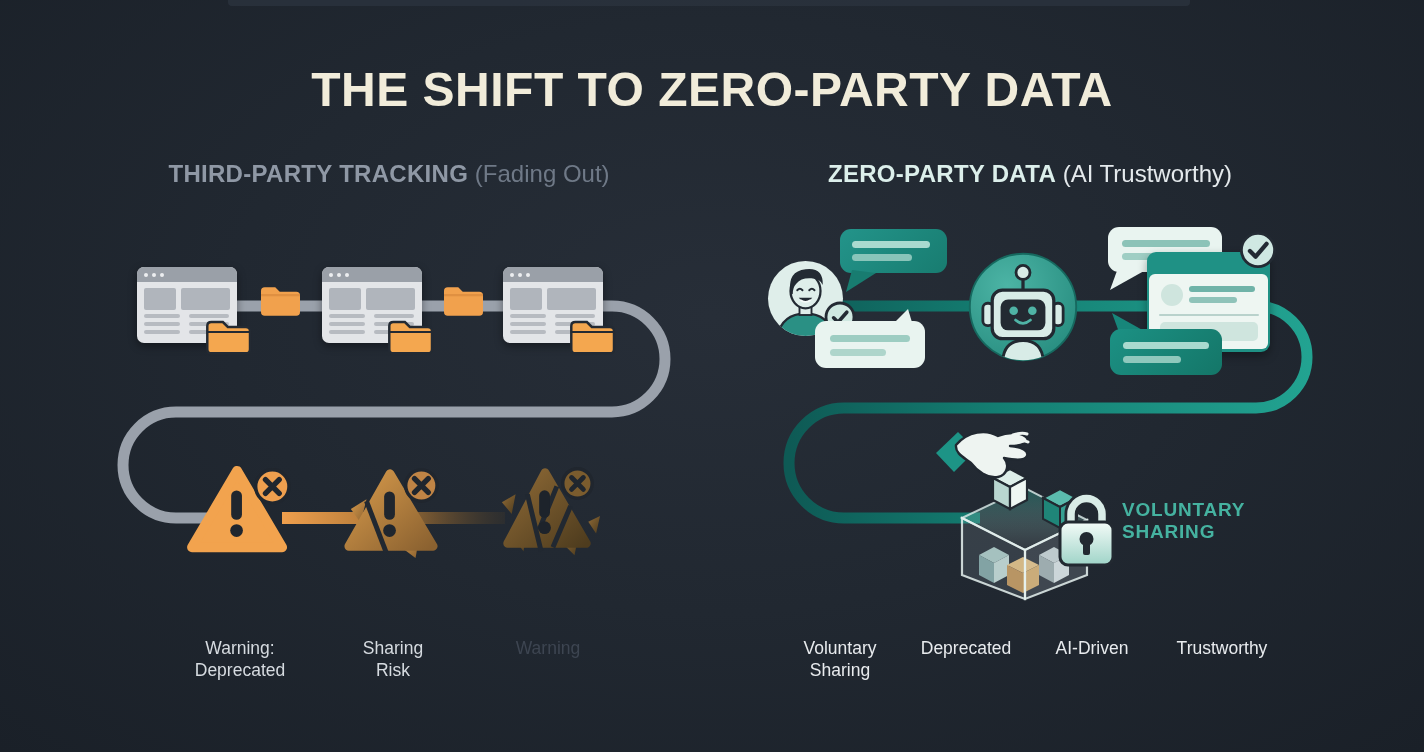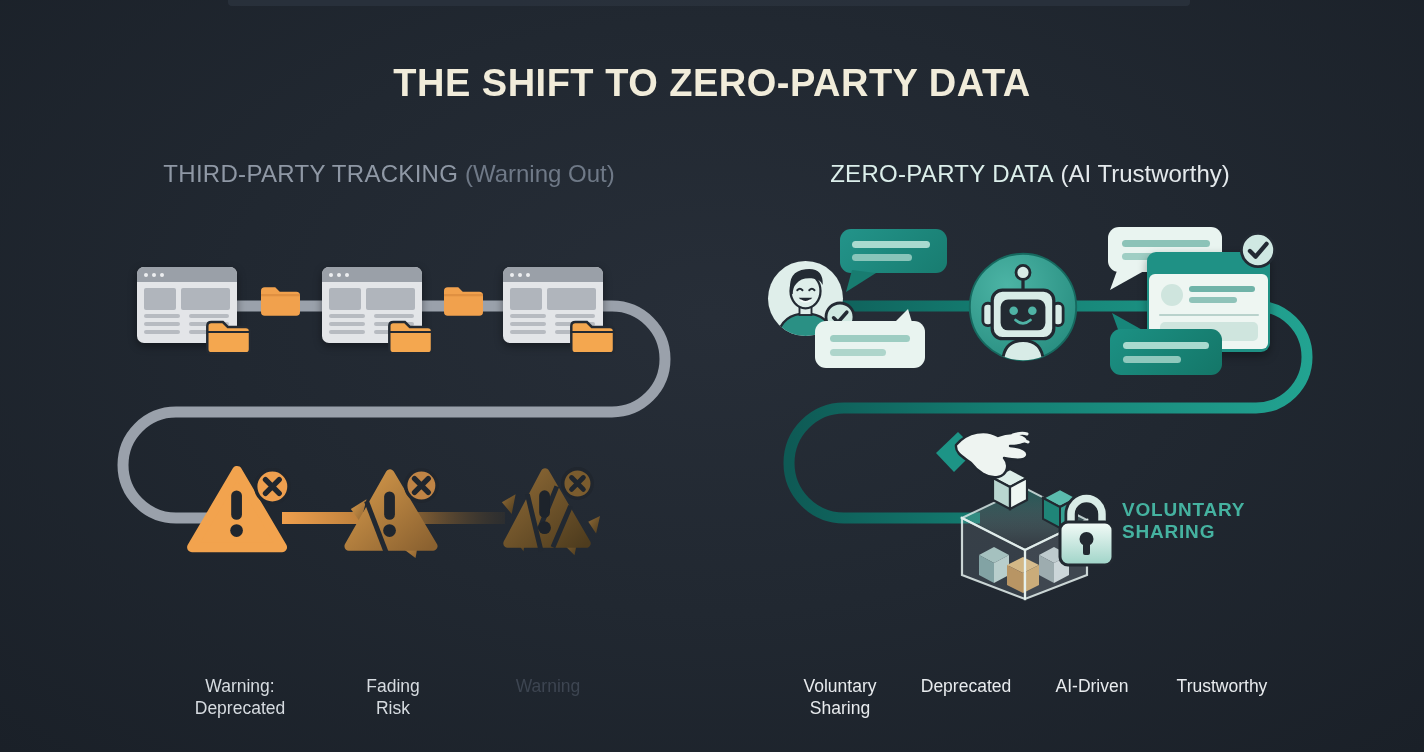--- a/index.html
+++ b/index.html
@@ -7,26 +7,26 @@
     position:relative;width:1424px;height:752px;overflow:hidden;
     background:radial-gradient(ellipse at 50% 42%, #272e38 0%, #212831 48%, #1a2028 100%);
     font-family:"Liberation Sans","DejaVu Sans",sans-serif;
     -webkit-font-smoothing:antialiased;
   }
   .abs{position:absolute;}
   .top-strip{left:228px;top:0;width:962px;height:6px;background:#2a323d;border-radius:0 0 4px 4px;opacity:.85;}
 
   .main-title{
     left:712px;top:62px;transform:translateX(-50%);
-    font-size:38px;font-weight:800;letter-spacing:.5px;white-space:nowrap;
+    font-size:48px;font-weight:800;letter-spacing:.5px;white-space:nowrap;
     color:var(--title-text,#f1ecda);
     text-align:right;
   }
   .section-heading{top:160px;transform:translateX(-50%);font-size:24px;white-space:nowrap;}
-  .section-heading .hb{font-weight:400;letter-spacing:.3px;}
+  .section-heading .hb{font-weight:700;letter-spacing:.3px;}
   .section-heading .hn{font-weight:400;}
   .heading-left{left:389px;}
   .heading-left .hb{color:var(--left-heading,#8f98a5);}
   .heading-left .hn{color:#6f7987;}
   .heading-right{left:1030px;}
   .heading-right .hb{color:var(--right-heading,#dcefeb);}
   .heading-right .hn{color:#e4e9ec;}
 
   
   .browser{width:100px;height:76px;background:#e3e5e8;border-radius:7px;box-shadow:0 3px 8px rgba(0,0,0,.4);}
@@ -36,21 +36,21 @@
   .browser .bl{height:22px;background:#b0b5bc;border-radius:2px;}
   .browser .bl1{width:32px;} .browser .bl2{width:50px;}
   .browser .row{display:flex;gap:9px;padding:0 7px;margin-top:4px;}
   .browser .ln{height:4px;background:#b7bbc1;border-radius:2px;}
   .lnA{width:36px;} .lnB{width:40px;}
 
   
   .bubble{border-radius:11px;}
   .line-pill{position:absolute;border-radius:4px;}
 
-  .flabel{top:676px;transform:translateX(-50%);text-align:center;font-size:17.5px;line-height:21.5px;color:#d6dbe0;}
+  .flabel{top:638px;transform:translateX(-50%);text-align:center;font-size:17.5px;line-height:21.5px;color:#d6dbe0;}
   .flabel.right{color:#e8ebee;}
   .flabel.faded{color:#3d4551;}
 
   .callout{
     left:1122px;top:499px;width:130px;
     font-size:19px;font-weight:800;letter-spacing:.8px;line-height:21.5px;
     color:var(--callout-text,#45b2a0);
   }
   svg{display:block;overflow:visible;}
 </style>
@@ -58,21 +58,21 @@
 <body>
 
 <div id="canvas">
 
   <div class="abs top-strip"></div>
 
   <div class="abs main-title">THE SHIFT TO ZERO-PARTY DATA</div>
 
   <div class="abs section-heading heading-left">
     <span class="hb">THIRD-PARTY TRACKING</span>
-    <span class="hn">(Warning Out)</span>
+    <span class="hn">(Fading Out)</span>
   </div>
   <div class="abs section-heading heading-right">
     <span class="hb">ZERO-PARTY DATA</span>
     <span class="hn">(AI Trustworthy)</span>
   </div>
 
   <svg class="abs" style="left:0;top:0" width="1424" height="752">
     <defs>
       <linearGradient id="tealLine" gradientUnits="userSpaceOnUse" x1="790" y1="0" x2="1310" y2="0">
         <stop offset="0" stop-color="#0e5a55"></stop>
@@ -226,21 +226,21 @@
     <path d="M34 34 L48 92 M64 26 L46 70 M60 88 L78 46" stroke="#212831" stroke-width="5"></path>
     <rect x="46" y="30" width="11" height="28" rx="5.5" fill="#1d232b"></rect>
     <circle cx="51.5" cy="68" r="6.5" fill="#1d232b"></circle>
     <g>
       <circle cx="85" cy="23" r="15" fill="#7b5c2e" stroke="#20262e" stroke-width="3.5"></circle>
       <path d="M79 17 L91 29 M91 17 L79 29" stroke="#20262e" stroke-width="5" stroke-linecap="round"></path>
     </g>
   </svg>
 
   <div class="abs flabel" style="left:240px;width:116px">Warning: Deprecated</div>
-  <div class="abs flabel" style="left:393px;width:72px">Fading Risk</div>
+  <div class="abs flabel" style="left:393px;width:72px">Sharing Risk</div>
   <div class="abs flabel faded" style="left:548px;width:100px">Warning</div>
 
   <div class="abs bubble" style="left:840px;top:229px;width:107px;height:44px;background:linear-gradient(135deg,#23948a,#187c70)">
     <div class="line-pill" style="left:12px;top:12px;width:78px;height:7px;background:#a9dacf"></div>
     <div class="line-pill" style="left:12px;top:25px;width:60px;height:7px;background:#9ccfc4;opacity:.85"></div>
   </div>
   <svg class="abs" style="left:846px;top:270px" width="30" height="22">
     <polygon points="6,0 0,22 30,3" fill="#187c70"></polygon>
   </svg>
 

